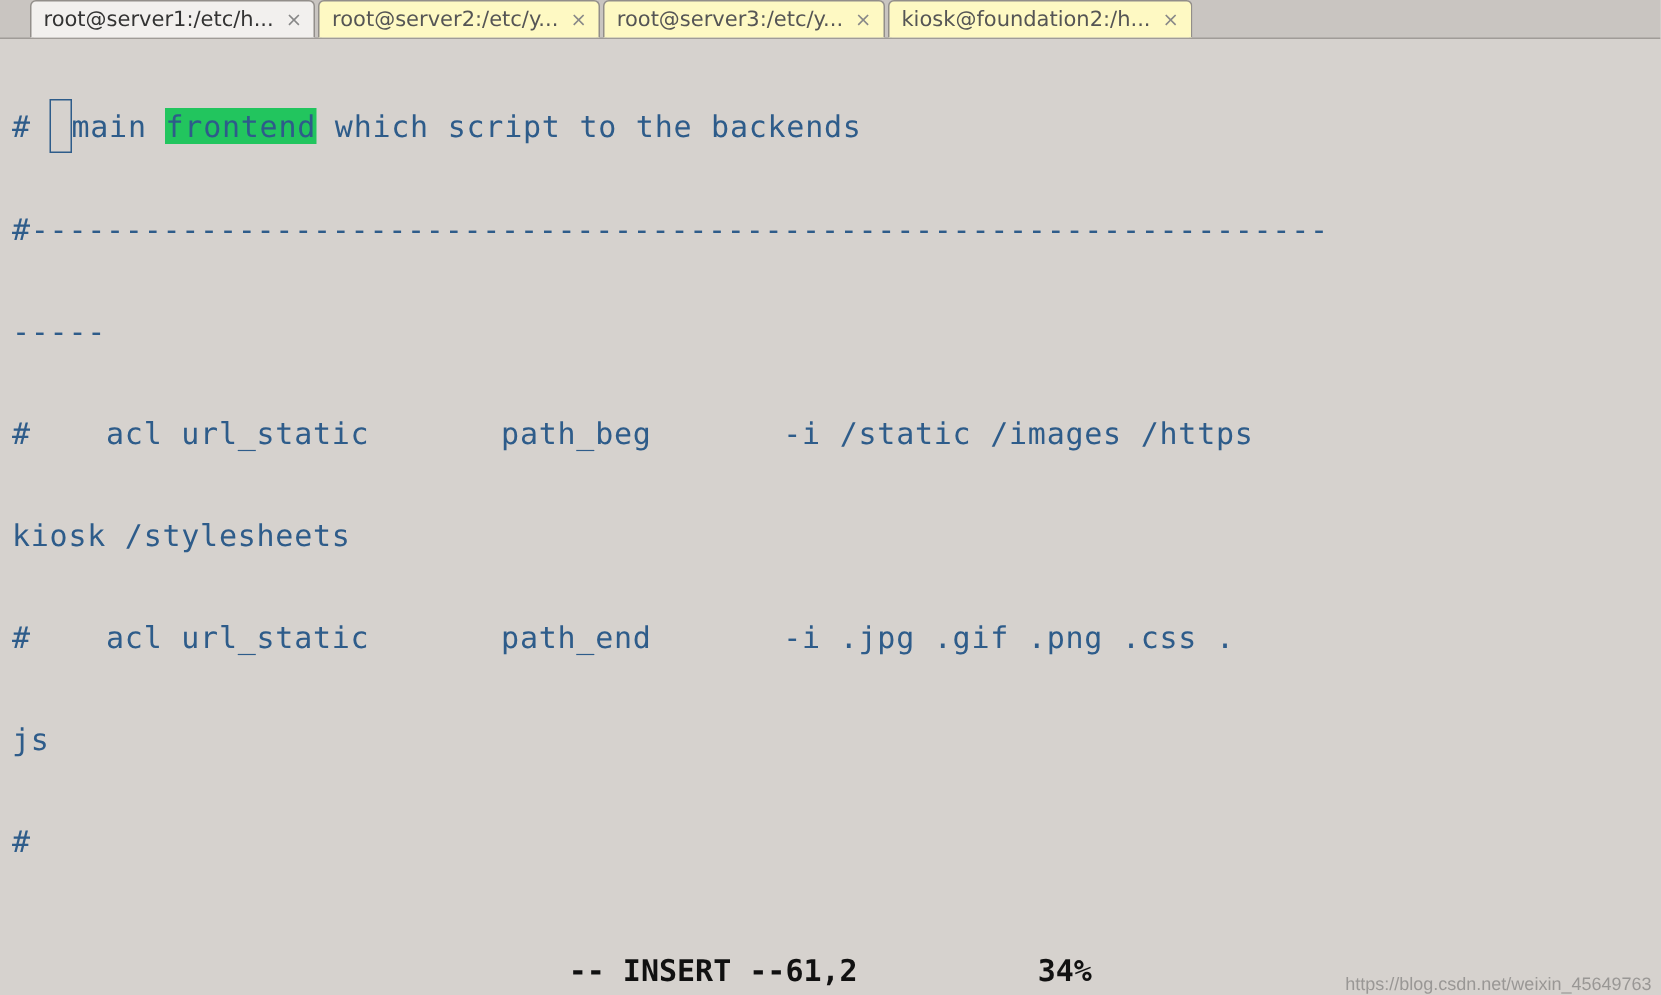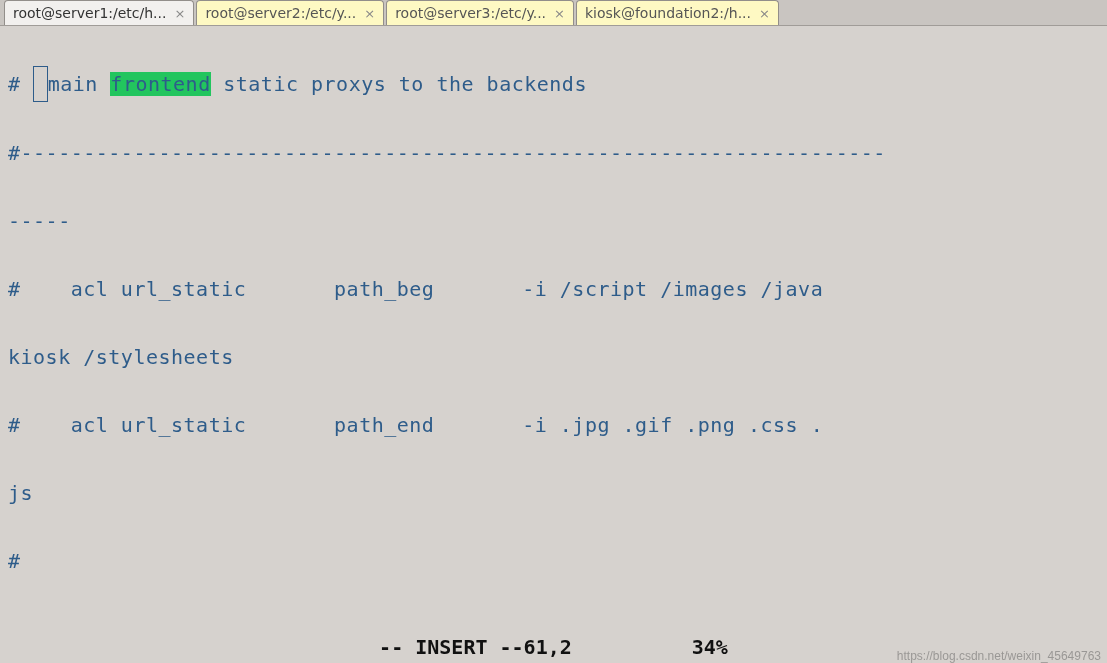--- a/index.html
+++ b/index.html
@@ -11,21 +11,21 @@
       height: 663px;
       overflow: hidden;
       position: relative;
     }
     .tab-bar {
       display: flex;
       background: #c9c5c1;
       border-bottom: 1px solid #a09c98;
       height: 26px;
       align-items: stretch;
-      padding-left: 4px;
+      padding-left: 20px;
       gap: 2px;
       font-family: "DejaVu Sans", Arial, sans-serif;
       font-size: 14px;
     }
     .tab {
       display: flex;
       align-items: center;
       padding: 2px 8px;
       background: #fef9c3;
       border: 1px solid #928e8a;
@@ -110,24 +110,24 @@
     <span>root@server3:/etc/y...</span>
     <span class="tab-close">×</span>
   </div>
   <div class="tab">
     <span>kiosk@foundation2:/h...</span>
     <span class="tab-close">×</span>
   </div>
 </div>
 
 <div class="editor">
-<div><span># </span><span class="cursor-cell"> </span><span>main </span><span class="hl">frontend</span><span> static proxys to the backends</span></div>
+<div><span># </span><span class="cursor-cell"> </span><span>main </span><span class="hl">frontend</span><span> which script to the backends</span></div>
 <div>#---------------------------------------------------------------------</div>
 <div>-----</div>
-<div>#    acl url_static       path_beg       -i /script /images /java</div>
+<div>#    acl url_static       path_beg       -i /static /images /https</div>
 <div>kiosk /stylesheets</div>
 <div>#    acl url_static       path_end       -i .jpg .gif .png .css .</div>
 <div>js</div>
 <div>#</div>
 
 
 
 
 
 

